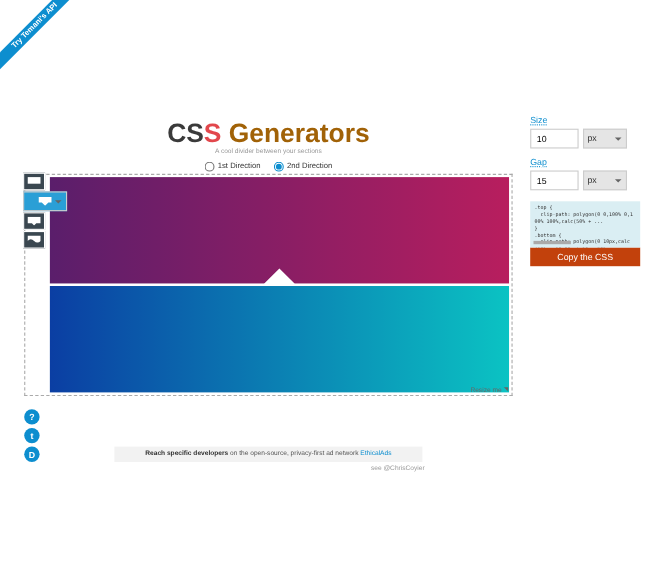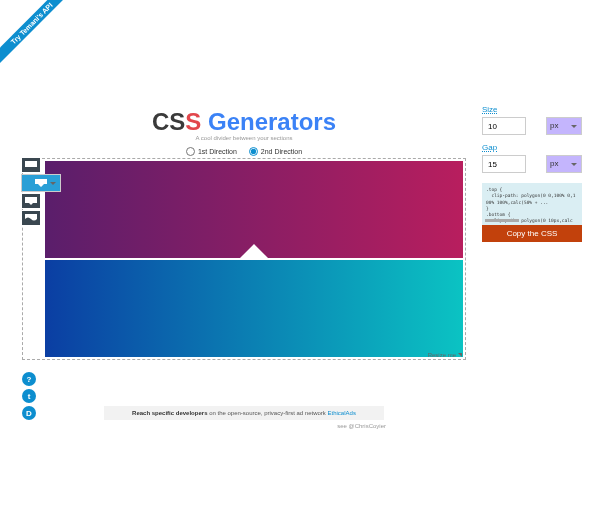--- a/index.html
+++ b/index.html
@@ -2,21 +2,21 @@
 <html><head>
 <meta charset="utf-8">
 <style>
 *{box-sizing:border-box;margin:0;padding:0;font-family:-apple-system,BlinkMacSystemFont,"Segoe UI",Arial,sans-serif}
 body{background:#fff;width:600px;height:530px;position:relative;overflow:hidden;font-size:10px}
 .ribbon{position:absolute;top:18px;left:-24px;background:#0d8ecf;color:#fff;font-size:7px;padding:2px 28px;transform:rotate(-45deg);font-weight:bold}
 
 .top-area{position:absolute;left:22px;top:108px;width:444px;text-align:center}
 .top-area h1{font-size:24px;font-weight:700;color:#3a3a3a}
 .top-area .s{color:#e2474c}
-.top-area .gen{color:#3b82f6;font-weight:600}
+.top-area .gen{color:#a16207;font-weight:600}
 .top-area .sub{font-size:6px;color:#999;margin-top:-1px}
 .radios{margin-top:6px;font-size:7px;color:#333;display:flex;justify-content:center;gap:12px}
 .radios label{display:flex;align-items:center;gap:3px;cursor:pointer}
 .radios input{margin:0;width:9px;height:9px;accent-color:#0d8ecf}
 .preview-wrap{position:absolute;left:22px;top:158px;width:444px;height:202px;border:1px dashed #aaa;padding:2px}
 .shape-col{position:absolute;left:-2px;top:-2px;width:22px;display:flex;flex-direction:column;gap:1px;z-index:5}
 .shape-btn{width:20px;height:16px;background:#3a4750;border:1px solid #fff;display:flex;align-items:center;justify-content:center;cursor:pointer}
 .shape-btn.sel{background:#2a9fd6}
 .shape-btn svg{display:block}
 .preview{margin-left:20px;height:100%;position:relative;display:flex;flex-direction:column}
@@ -27,23 +27,23 @@
 .side-btns{position:absolute;left:22px;top:372px;display:flex;flex-direction:column;gap:3px}
 .circ{width:14px;height:14px;border-radius:50%;background:#0d8ecf;color:#fff;font-size:8px;font-weight:bold;display:flex;align-items:center;justify-content:center;cursor:pointer}
 .footer{position:absolute;left:22px;top:406px;width:444px;text-align:center}
 .footer-bar{background:#f2f2f2;padding:4px;font-size:6px;color:#555;display:inline-block;width:280px}
 .footer-bar b{color:#333}
 .footer-bar .link{color:#0d8ecf}
 .footer-credit{font-size:6px;color:#999;margin-top:3px;text-align:right;padding-right:80px}
 .panel{position:absolute;right:18px;top:105px;width:100px;font-size:8px;color:#333}
 .panel-row{margin-bottom:8px}
 .panel-row .lbl{color:#0d8ecf;text-decoration:underline dotted;font-size:8px;margin-bottom:3px;display:block}
-.field-row{display:flex;gap:20px}
+.field-row{display:flex;gap:4px}
 .inp{border:1px solid #ccc;padding:3px 5px;font-size:8px;width:44px;height:18px}
-.sel{border:1px solid #ccc;padding:3px 3px;font-size:8px;width:40px;height:18px;background:#c4b5fd;position:relative}
+.sel{border:1px solid #ccc;padding:3px 3px;font-size:8px;width:40px;height:18px;background:#e5e5e5;position:relative}
 .sel:after{content:"";position:absolute;right:4px;top:7px;border-left:3px solid transparent;border-right:3px solid transparent;border-top:3px solid #666}
 .angle-row .lbl{display:inline}
 .angle-val{color:#666;font-size:8px}
 .slider{width:100%;height:2px;background:linear-gradient(to right,#0d8ecf 50%,#ddd 50%);position:relative;margin-top:6px;cursor:pointer}
 .slider-thumb{position:absolute;left:50%;top:-4px;width:10px;height:10px;background:#666;border-radius:50%;transform:translateX(-50%)}
 .code-box{background:#daeef3;margin-top:10px;padding:4px;font-family:monospace;font-size:4.5px;color:#333;line-height:1.4;white-space:pre-wrap;word-break:break-all;height:42px;overflow:hidden;position:relative}
 .code-box:after{content:"";position:absolute;left:3px;bottom:3px;width:34px;height:3px;background:#aaa}
 .copy-btn{background:#c2410c;color:#fff;text-align:center;padding:4px;font-size:8px;cursor:pointer;margin-top:0}
 </style>
 </head>

